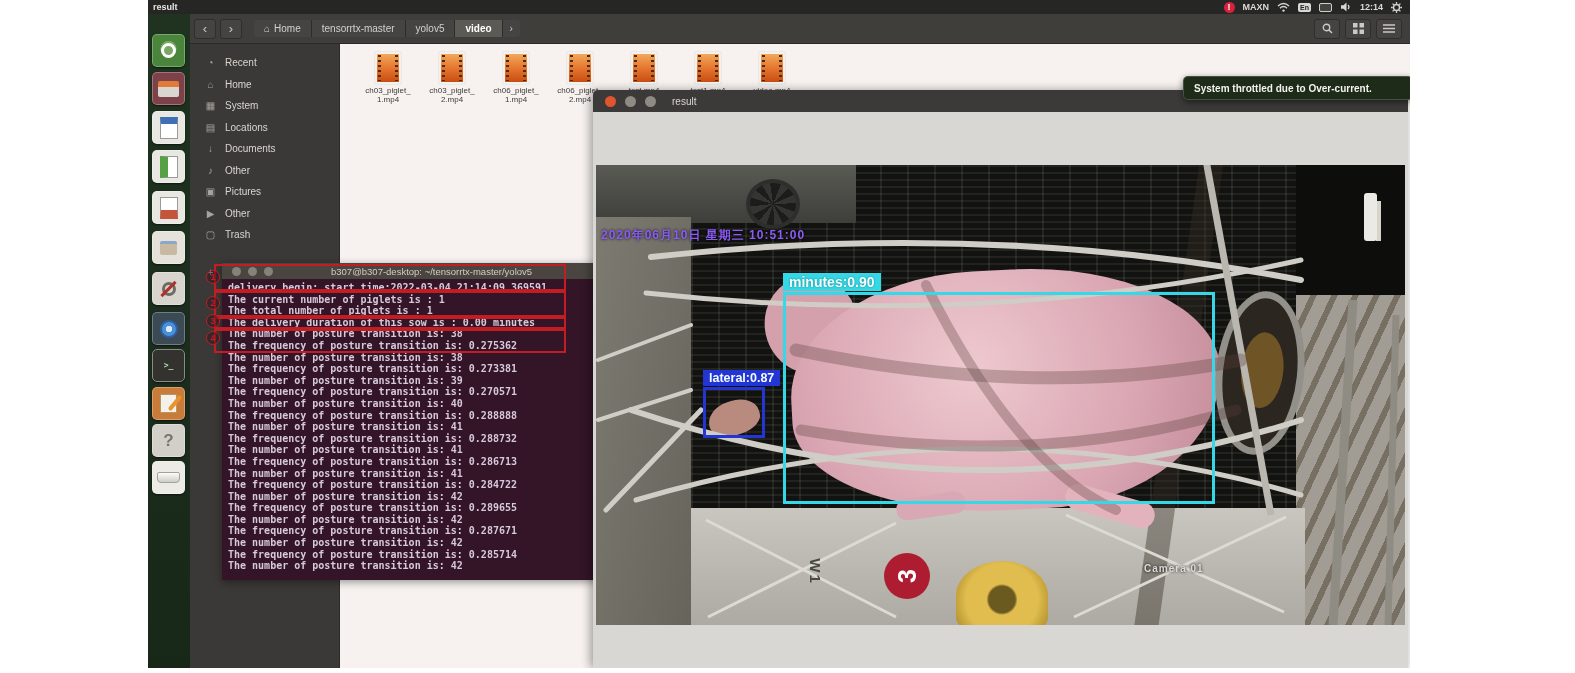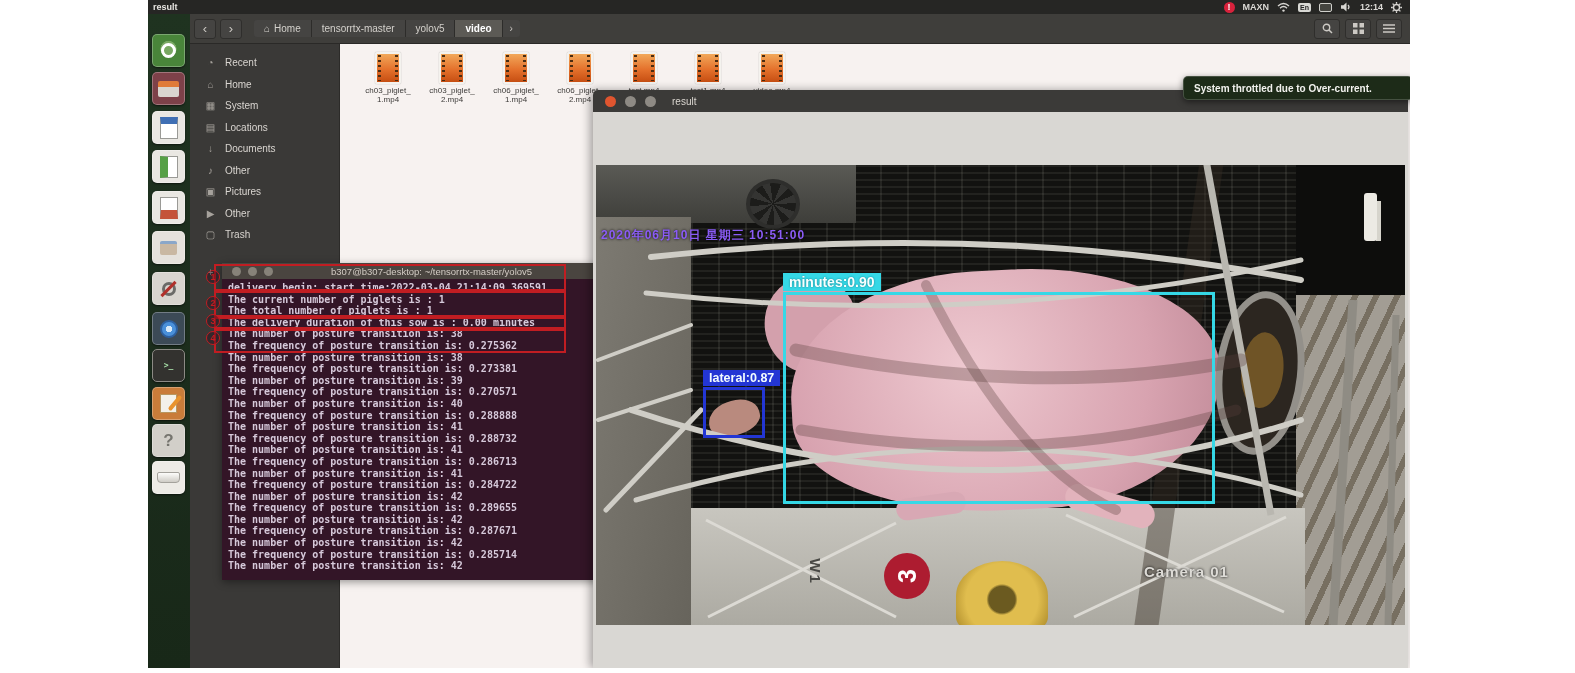--- a/index.html
+++ b/index.html
@@ -116,21 +116,21 @@
   .sow-head { position:absolute; left:168px; top:112px; width:92px; height:96px; border-radius:50% 50% 42% 58%; background:#d3a0ac; transform:rotate(14deg); }
   .sow-leg1 { position:absolute; left:468px; top:328px; width:92px; height:26px; border-radius:13px; background:#e2b3bc; transform:rotate(16deg); }
   .sow-leg2 { position:absolute; left:300px; top:330px; width:70px; height:22px; border-radius:11px; background:#d8a8b4; transform:rotate(-8deg); }
   .piglet-blob { position:absolute; left:112px; top:236px; width:52px; height:34px; border-radius:50% 50% 50% 50%/60% 55% 45% 50%; background:#b98a7e; transform:rotate(-18deg); }
   .feeder { position:absolute; left:620px; top:126px; width:88px; height:164px; border-radius:50%; border:7px solid #93908a; background:#2c2620; transform:rotate(6deg); }
   .feed { position:absolute; left:18px; top:34px; width:42px; height:76px; border-radius:50%; background:#6f5426; }
   .logo3 { position:absolute; left:288px; top:388px; width:46px; height:46px; border-radius:50%; background:#ad1c30; color:#fff; font-size:25px; font-weight:800; display:flex; align-items:center; justify-content:center; transform:rotate(-90deg); }
   .lamp { position:absolute; left:360px; top:396px; width:92px; height:70px; border-radius:50% 50% 20% 20%; background:radial-gradient(circle at 50% 55%, #6b5a20 0 22%, #e0bd4e 26% 60%, #9c7a1e); }
   .w1-text { position:absolute; left:206px; top:398px; color:#4a4a46; font-size:15px; font-weight:700; transform:rotate(90deg); letter-spacing:2px; }
   .ts-overlay { position:absolute; left:5px; top:14px; color:#8b5cf6; font-size:12px; font-weight:700; letter-spacing:1px; text-shadow:0 0 3px #000;margin-top:48px; }
-  .cam-overlay { position:absolute; left:548px; top:398px; color:#dddbd6; font-size:15px; font-weight:700; text-shadow:0 0 3px #000; letter-spacing:1px; }
+  .cam-overlay { position:absolute; left:548px; top:398px; color:#dddbd6; font-size:10px; font-weight:700; text-shadow:0 0 3px #000; letter-spacing:1px; }
   .rails { position:absolute; left:0; top:0; }
   .det-box { position:absolute; }
   .det-lateral { left:187px; top:127px; width:432px; height:212px; border:3px solid #35d8e6; }
   .det-piglet { left:107px; top:222px; width:62px; height:51px; border:3px solid #2336d4; }
   .det-label { position:absolute; color:#f2fcff; font-weight:700; padding:1px 6px; }
   .lbl-lateral { left:187px; top:108px; background:#35d8e6; font-size:14px; color:#f8ffff; text-shadow:0 0 2px rgba(0,60,70,.6); }
   .lbl-piglet { left:107px; top:205px; background:#2336d4; font-size:12.5px; }
 
   
   .toast { position:absolute; left:1035px; top:76px; width:230px; height:24px; background:#1d2b18; border:1px solid rgba(255,255,255,.18); border-radius:5px; z-index:60; display:flex; align-items:center; padding:0 10px; box-shadow:0 2px 6px rgba(0,0,0,.5); }

